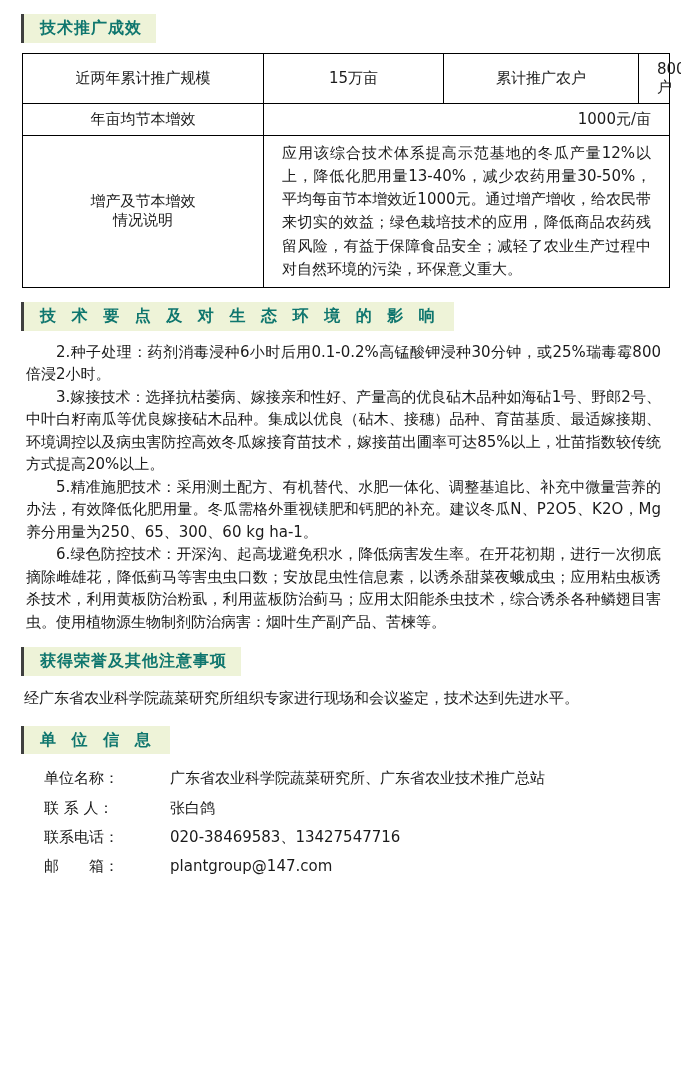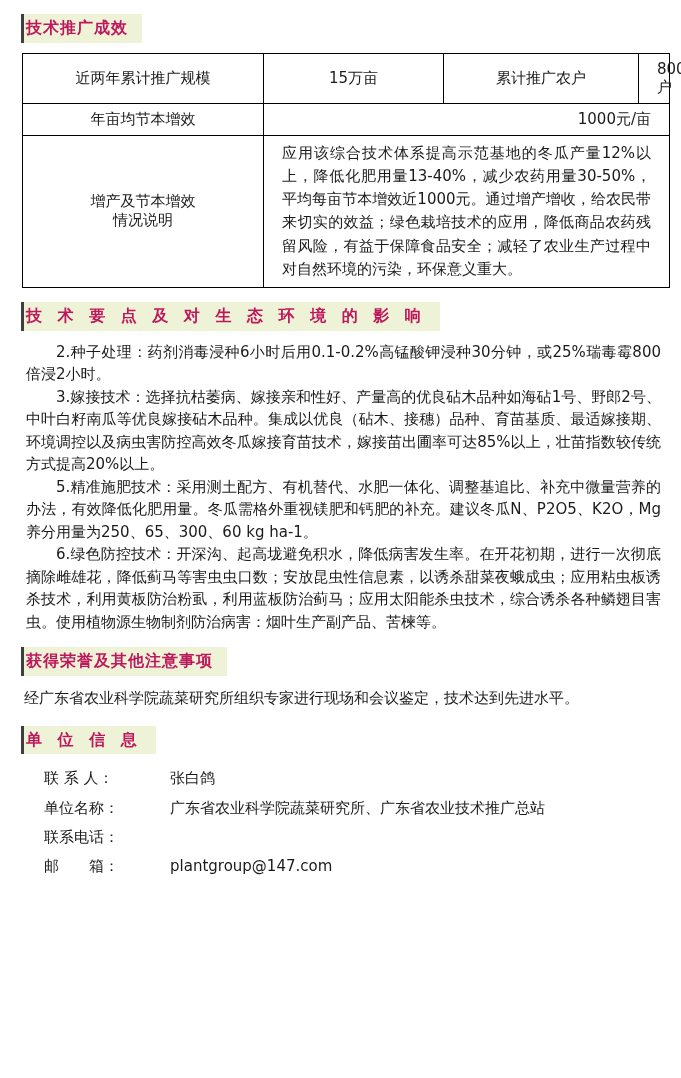--- a/index.html
+++ b/index.html
@@ -21,25 +21,25 @@
     height: 1078px;
     box-sizing: border-box;
     padding: 0 14px;
   }
 
   
   .section-head {
     display: inline-block;
     background: #eef3d8;
     border-left: 3px solid #3f3f3f;
-    padding: 5px 14px 6px 2px;
+    padding: 5px 14px 6px 16px;
     font-size: 16px;
     font-weight: bold;
     letter-spacing: 1px;
-    color: #be185d;
+    color: #0f766e;
     line-height: 1.1;
   }
   .section-head.wide {
     letter-spacing: 5px;
   }
   .head-row { margin: 14px 0 10px 7px; }
 
   
   table.info {
     border-collapse: collapse;
@@ -149,32 +149,33 @@
     <span class="section-head">获得荣誉及其他注意事项</span>
   </div>
   <div class="block-para">经广东省农业科学院蔬菜研究所组织专家进行现场和会议鉴定，技术达到先进水平。</div>
 
   <div class="head-row">
     <span class="section-head wide">单 位 信 息</span>
   </div>
 
   <div class="unit-info">
     <div class="unit-row">
+      <span class="unit-key">单位名称：</span>
+      <span class="unit-sep"></span>
+      <span class="unit-val">广东省农业科学院蔬菜研究所、广东省农业技术推广总站</span>
+    </div>
+    <div class="unit-row">
       <span class="unit-key">联 系 人：</span>
       <span class="unit-sep"></span>
       <span class="unit-val">张白鸽</span>
     </div>
     <div class="unit-row">
-      <span class="unit-key">单位名称：</span>
-      <span class="unit-sep"></span>
-      <span class="unit-val">广东省农业科学院蔬菜研究所、广东省农业技术推广总站</span>
-    </div>
-    <div class="unit-row">
       <span class="unit-key">联系电话：</span>
       <span class="unit-sep"></span>
+      <span class="unit-val">020-38469583、13427547716</span>
     </div>
     <div class="unit-row">
       <span class="unit-key">邮　　箱：</span>
       <span class="unit-sep"></span>
       <span class="unit-val">plantgroup@147.com</span>
     </div>
   </div>
 
   <div class="page-num">282</div>
 </div>

